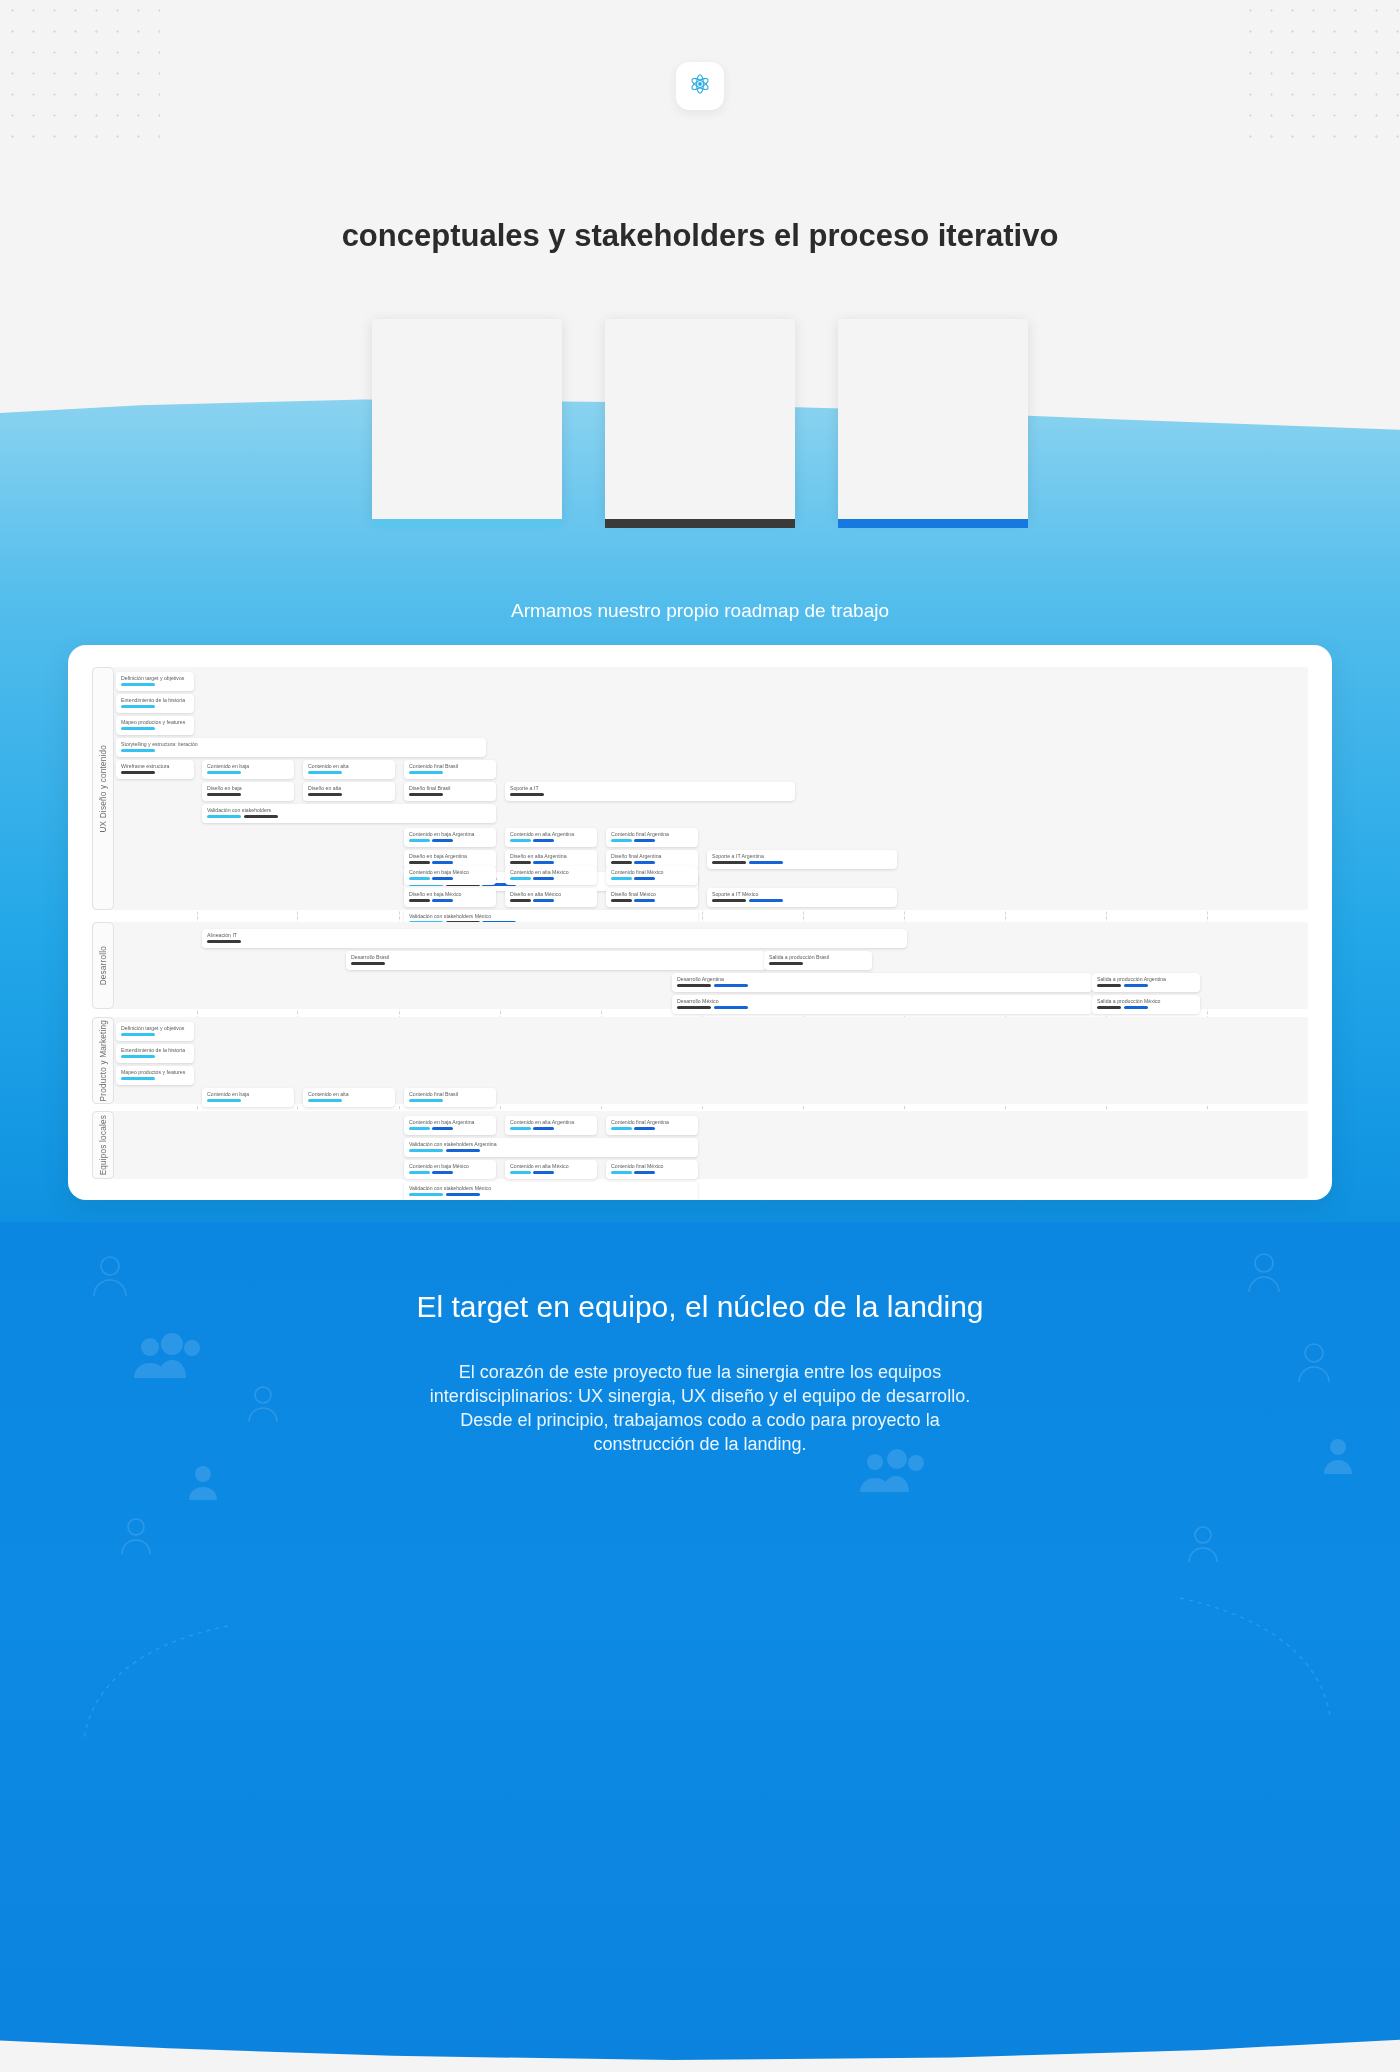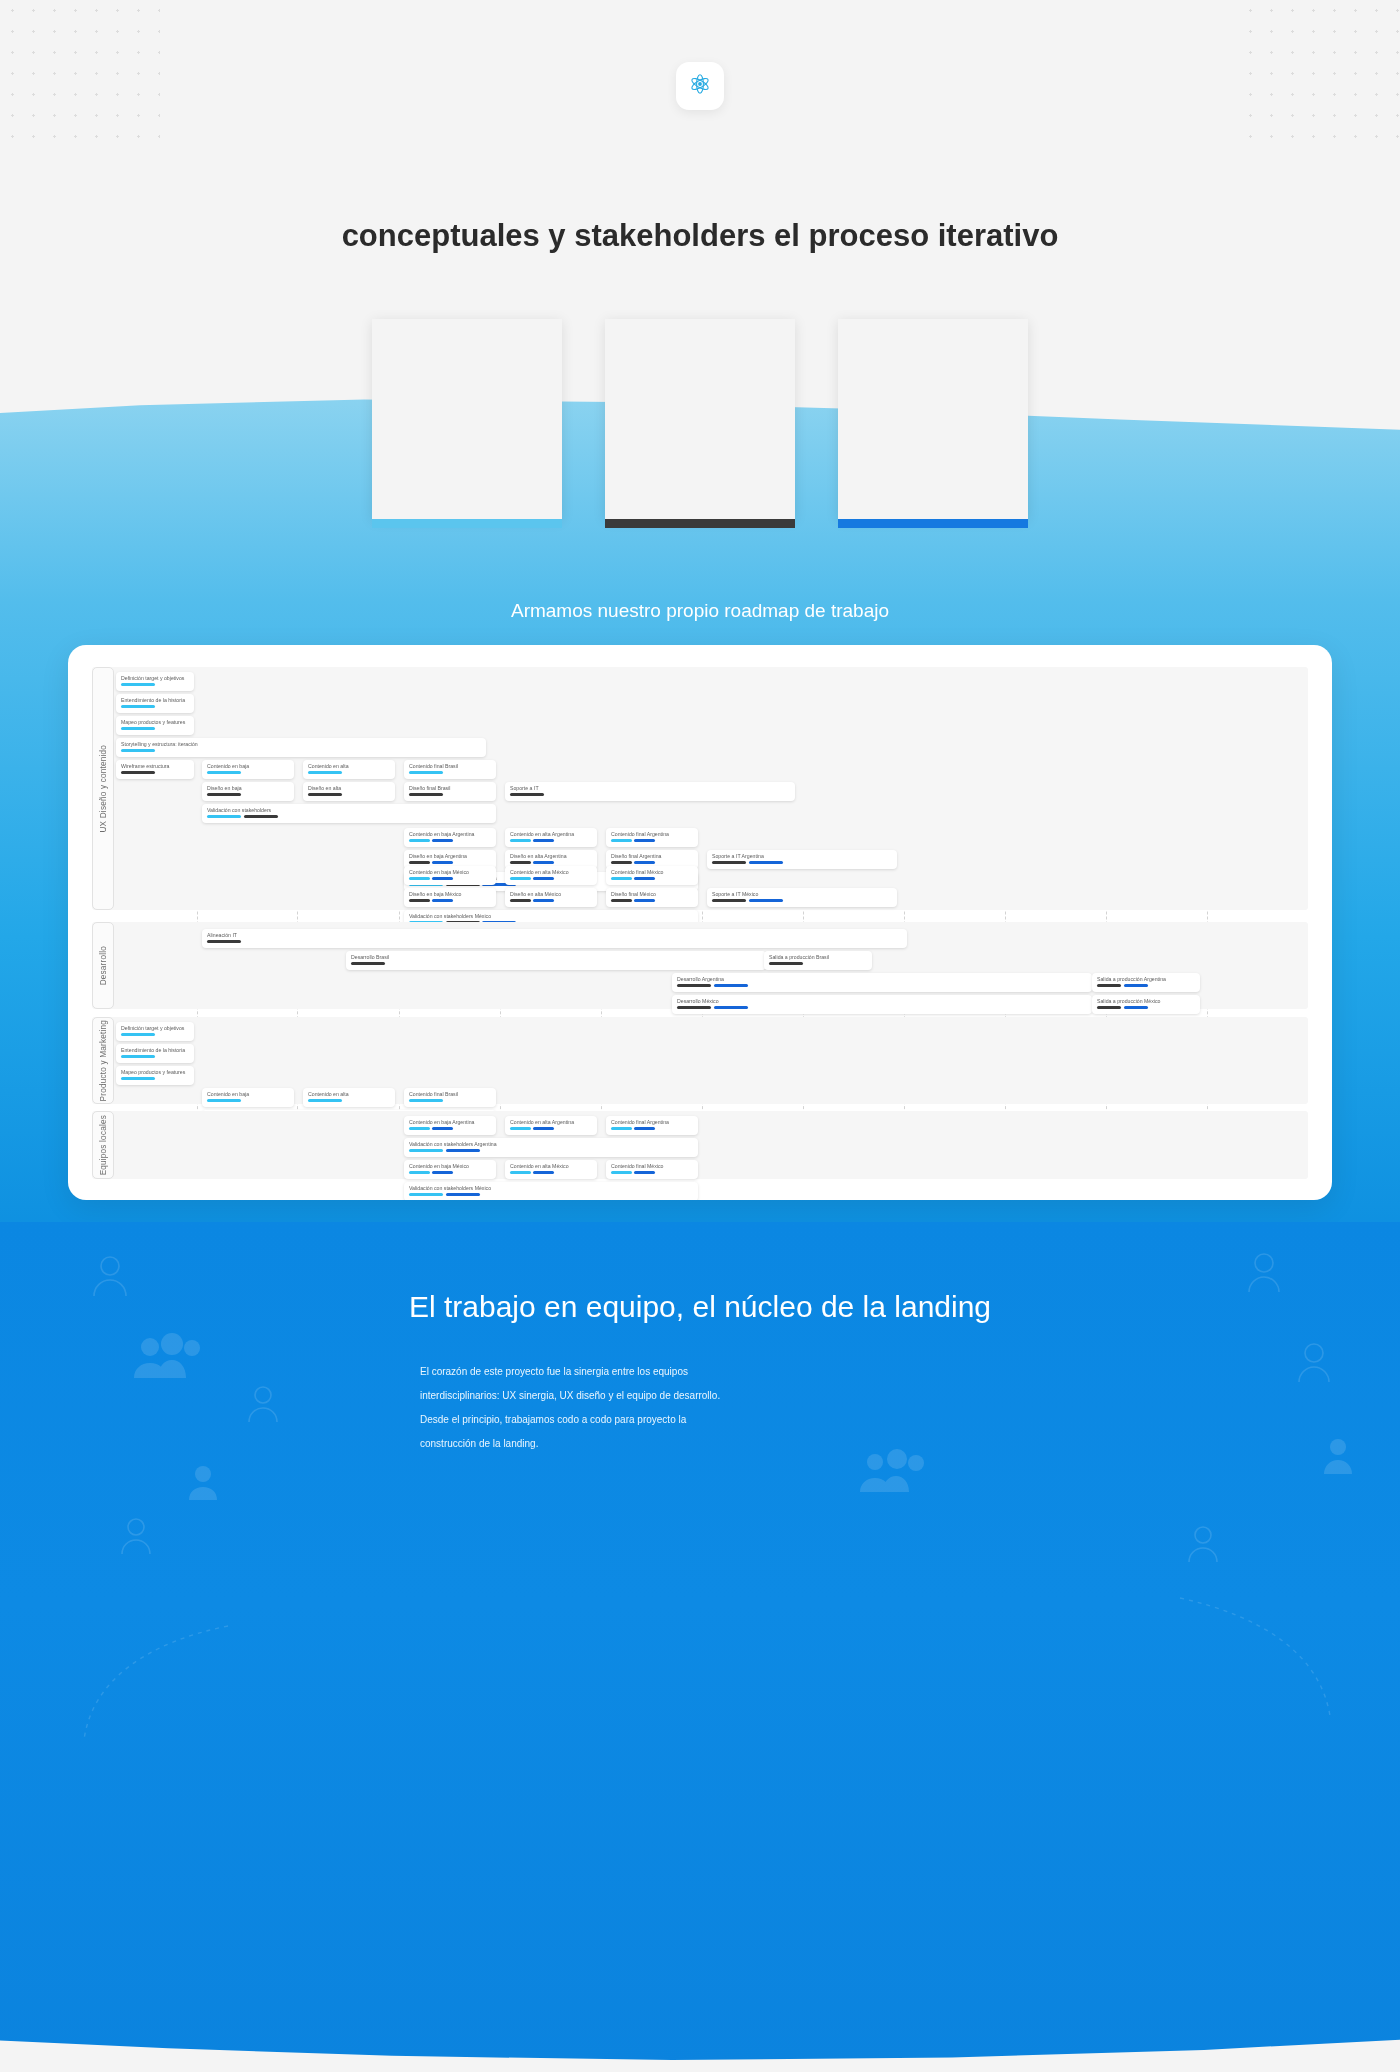--- a/index.html
+++ b/index.html
@@ -146,22 +146,22 @@
     background: linear-gradient(180deg,#0b87e2 0%,#0d8ae4 45%,#0b83de 100%);
     clip-path: polygon(0 0, 100% 0, 100% 96.2%, 86% 97.4%, 68% 98.3%, 48% 98.6%, 28% 98.1%, 12% 97.2%, 0 96.3%);
   }
   .ppl { position: absolute; opacity: .13; }
   #bottom-title {
     position: absolute; left: 0; top: 68px; width: 1400px;
     text-align: center; color: #fff; font-size: 30px; font-weight: 400;
   }
   #bottom-body {
     position: absolute; left: 50%; transform: translateX(-50%); top: 138px;
-    width: 560px; color: #eaf6ff;
-    font-size: 10px; line-height: 24px;
+    width: 560px; text-align: center; color: #eaf6ff;
+    font-size: 18px; line-height: 24px;
   }
 </style>
 </head>
 <body>
 
 <div id="intro">
   <div id="dotfield-left"></div>
   <div id="dotfield-right"></div>
 
   <div class="atom-badge">
@@ -626,20 +626,20 @@
       <circle cx="18" cy="13" r="8" fill="none" stroke="#fff" stroke-width="1.6"></circle>
       <path d="M4 40c0-8 6.3-14 14-14s14 6 14 14" fill="none" stroke="#fff" stroke-width="1.6"></path>
     </svg>
   <svg class="ppl" style="left:78px;  top:400px;" width="160" height="120">
       <path d="M150 4C70 20 14 58 6 118" fill="none" stroke="#fff" stroke-width="1.4" stroke-dasharray="4 5"></path>
     </svg>
   <svg class="ppl" style="left:1170px;top:370px;" width="170" height="130">
       <path d="M10 6C92 24 150 62 160 124" fill="none" stroke="#fff" stroke-width="1.4" stroke-dasharray="4 5"></path>
     </svg>
 
-  <div id="bottom-title">El trabajo en equipo, el núcleo de la landing</div>
+  <div id="bottom-title">El target en equipo, el núcleo de la landing</div>
   <div id="bottom-body">
     <span>El corazón de este proyecto fue la sinergia entre los equipos</span><br>
     <span>interdisciplinarios: UX sinergia, UX diseño y el equipo de desarrollo.</span><br>
     <span>Desde el principio, trabajamos codo a codo para proyecto la</span><br>
     <span>construcción de la landing.</span>
   </div>
 </div>
 
 </body></html>

